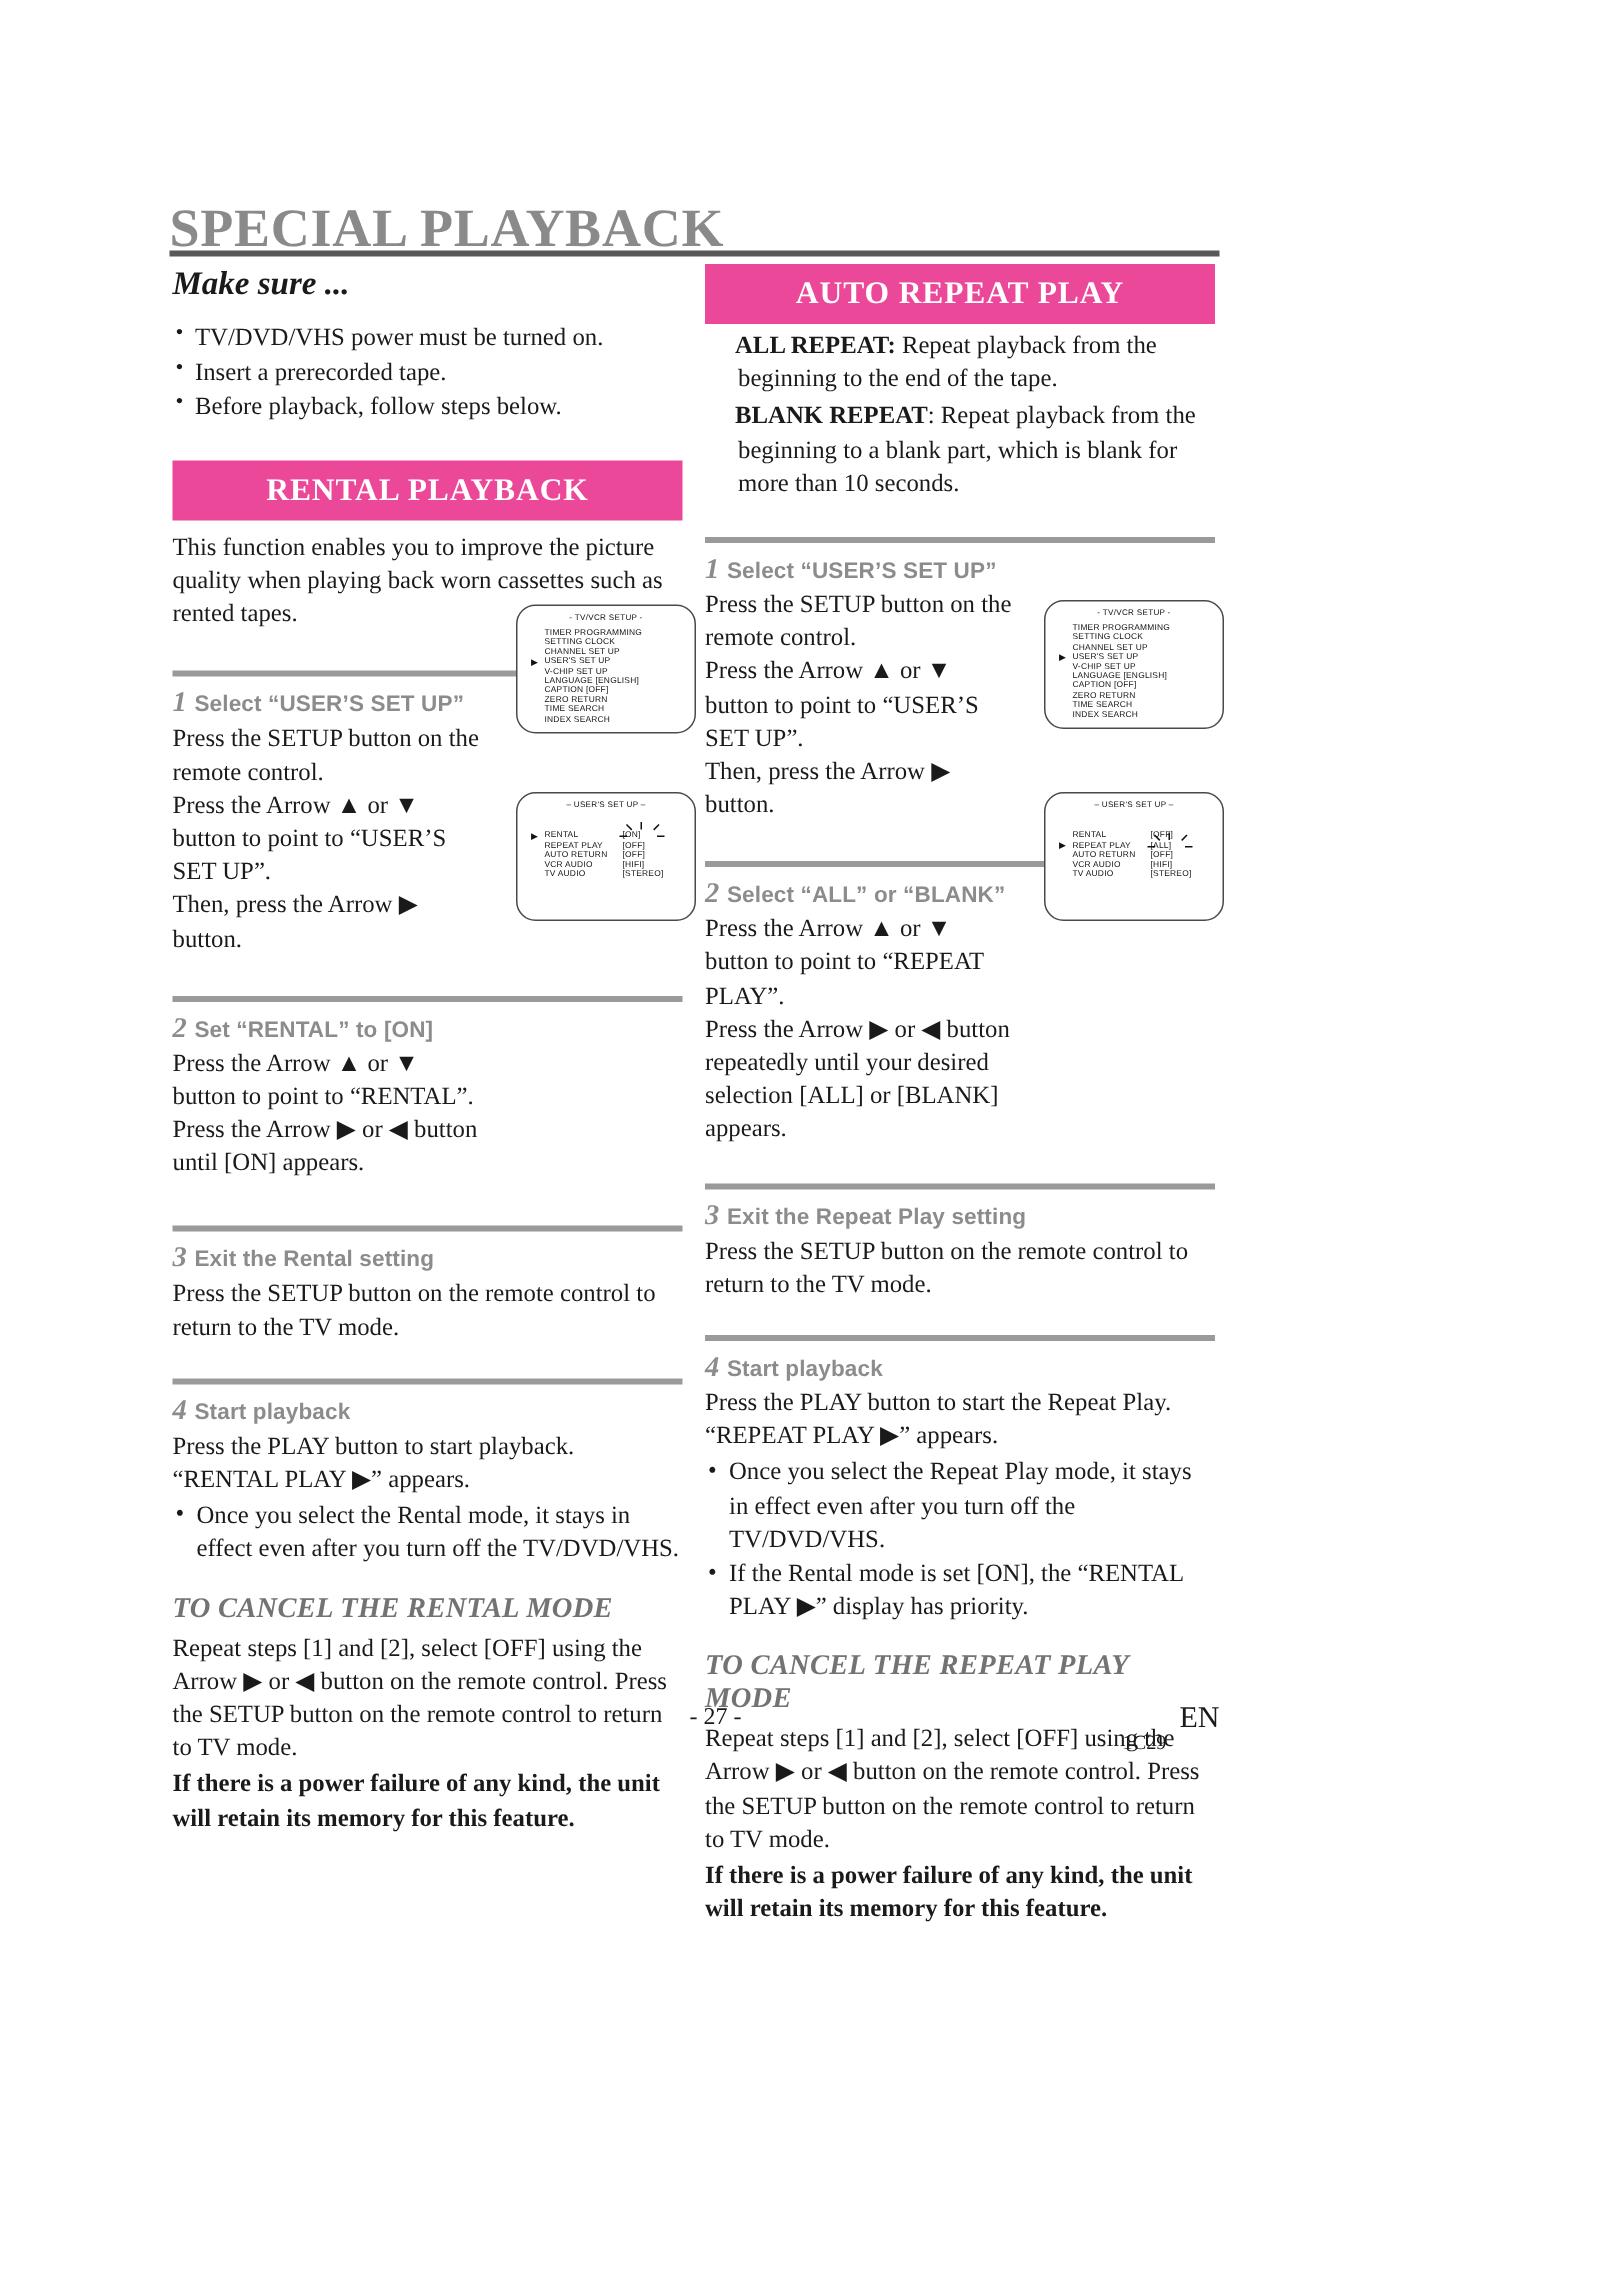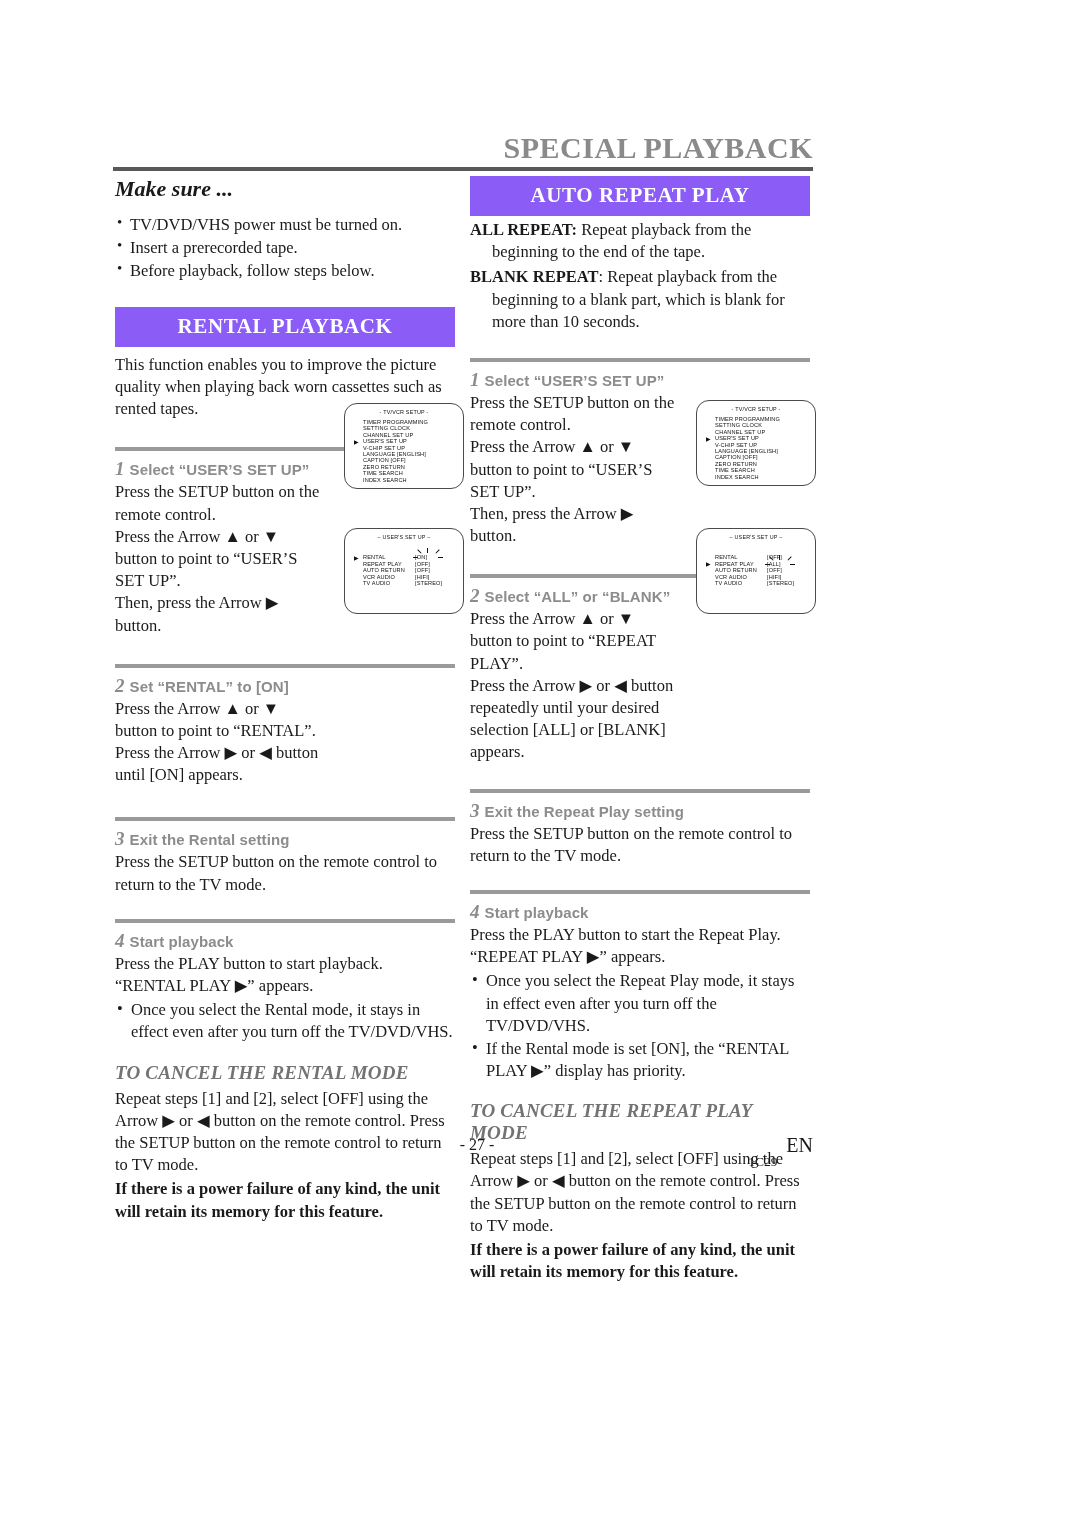--- a/index.html
+++ b/index.html
@@ -21,22 +21,22 @@
     width: 1080px;
     height: 1527px;
   }
 
   
   .page-title {
     position: absolute;
     left: 113px;
     top: 131px;
     width: 700px;
-    text-align: right;
-    font-size: 30px;
+    text-align: left;
+    font-size: 36px;
     font-weight: bold;
     color: #8a8a8a;
     letter-spacing: 0.5px;
     font-family: "Liberation Serif", serif;
   }
   .title-rule {
     position: absolute;
     left: 113px;
     top: 167px;
     width: 700px;
@@ -74,41 +74,41 @@
   }
   ul.bullets li:before {
     content: "\2022";
     position: absolute;
     left: 2px;
     top: -1px;
     font-size: 15px;
   }
 
   .section-bar {
-    background: #8b5cf6;
+    background: #ec4899;
     color: #ffffff;
     font-weight: bold;
     font-size: 21px;
     text-align: center;
     padding: 7px 0 8px 0;
     letter-spacing: 0.6px;
     font-family: "Liberation Serif", serif;
   }
 
   .body-text {
     font-size: 16.5px;
     line-height: 1.345;
     margin: 7px 0 0 0;
   }
   .body-text.tight { margin-top: 3px; }
   .hang {
     padding-left: 22px;
     text-indent: -22px;
   }
-  b.lead { font-weight: bold; }
+  b.lead { font-weight: bold; margin-left: 20px; }
 
   .rule {
     height: 4px;
     background: #9a9a9a;
     margin: 11px 0 0 0;
   }
 
   .step-head {
     margin: 7px 0 1px 0;
     color: #8c8c8c;

